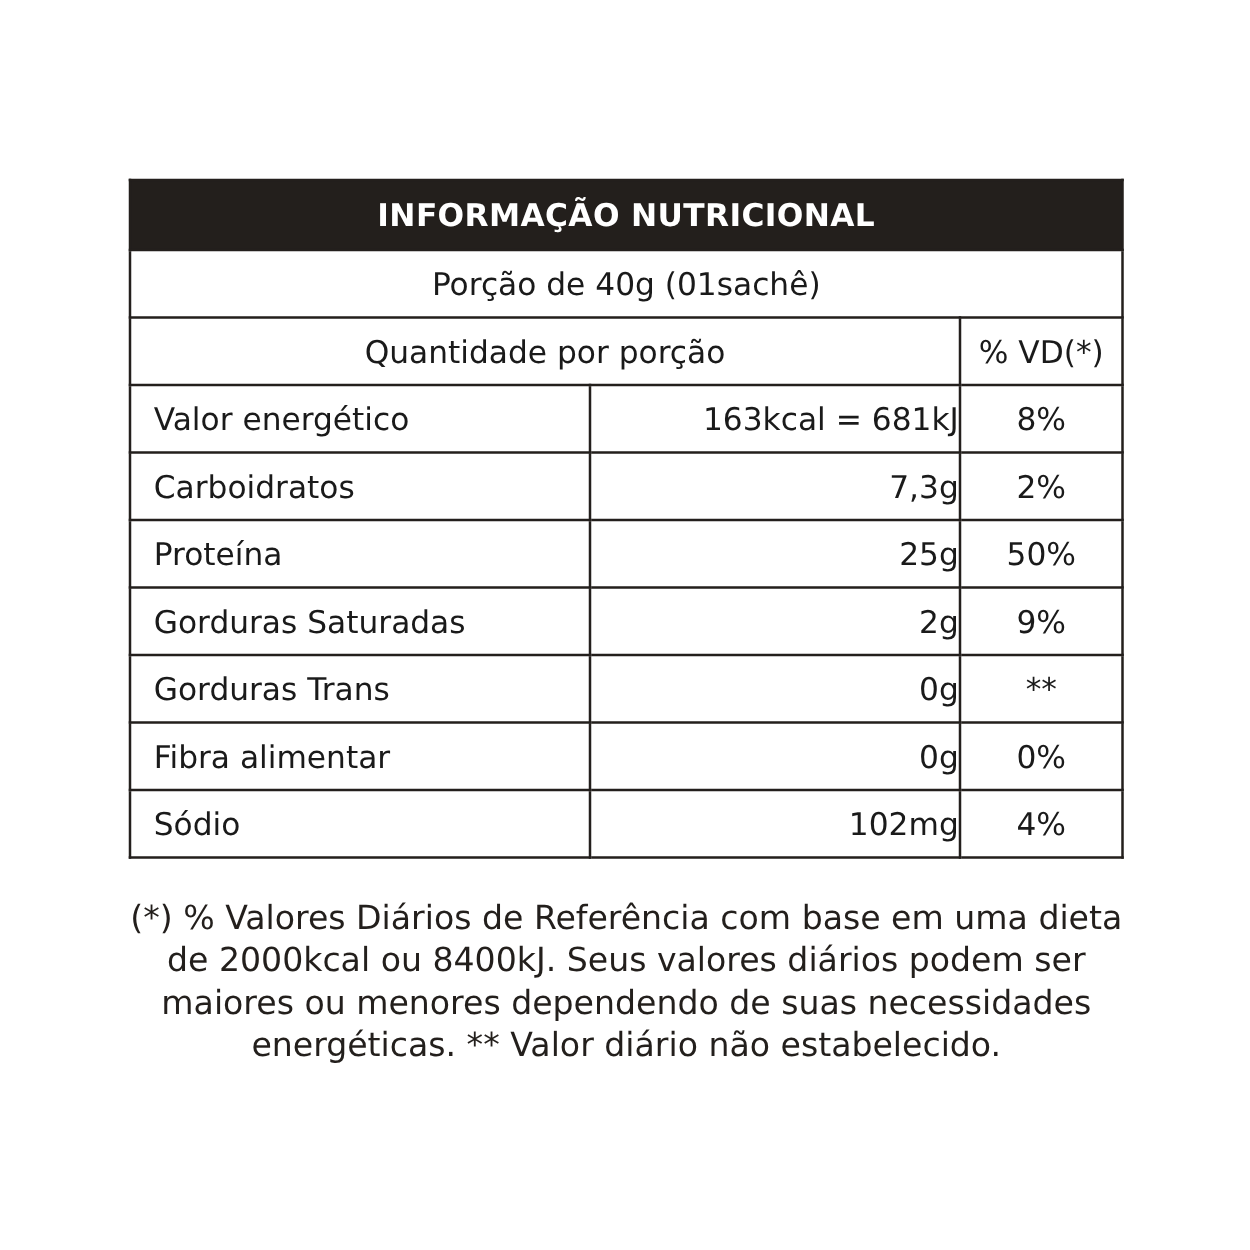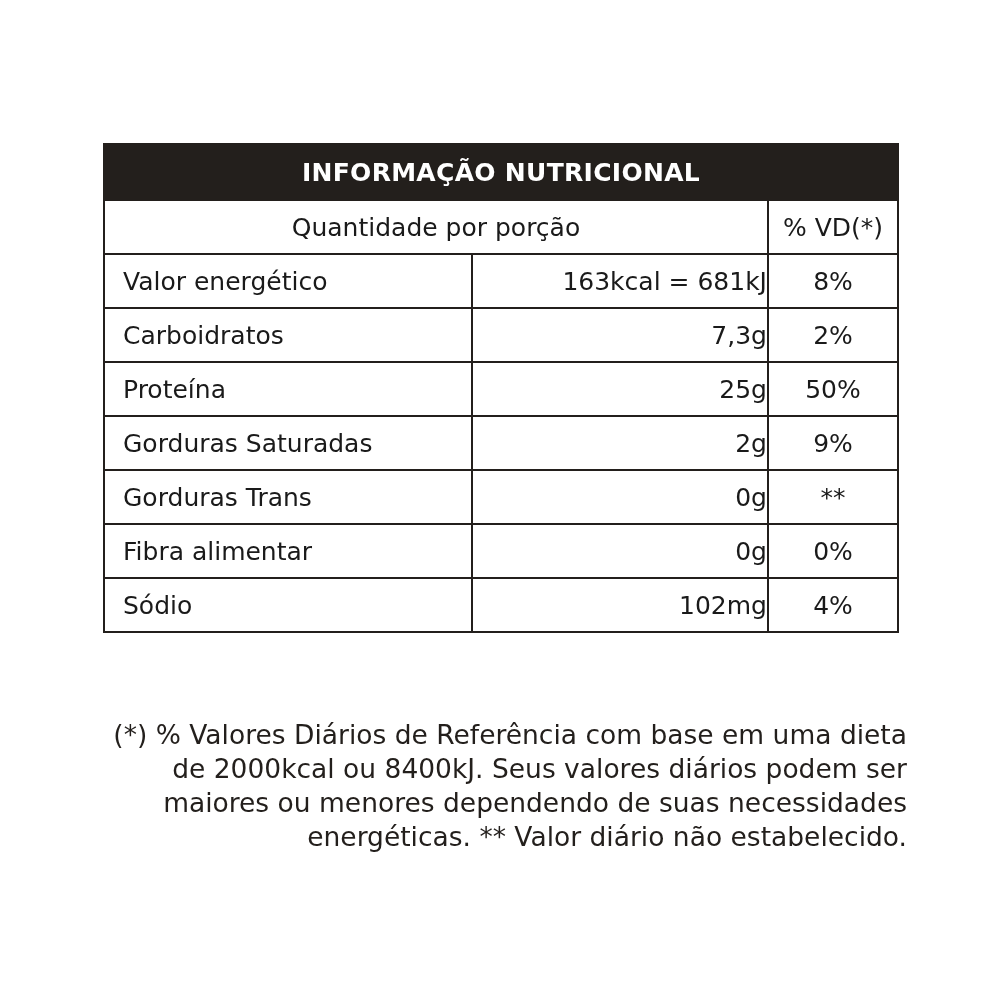--- a/index.html
+++ b/index.html
@@ -80,36 +80,39 @@
   .col-vd { width: 130px; }
 
   .footnote {
     position: absolute;
     left: 95px;
     top: 718px;
     width: 812px;
     font-size: 26.5px;
     line-height: 1.28;
     color: #231f1c;
-    text-align: right;
+    text-align: center;
   }
 </style>
 </head>
 <body>
 
 <div id="label-wrap">
   <table class="nutrition">
     <colgroup>
       <col class="col-name">
       <col class="col-amount">
       <col class="col-vd">
     </colgroup>
     <tbody>
       <tr class="hdr-row">
         <td colspan="3">INFORMAÇÃO NUTRICIONAL</td>
+      </tr>
+      <tr class="portion-row">
+        <td colspan="3">Porção de 40g (01sachê)</td>
       </tr>
       <tr class="colhdr-row">
         <td colspan="2">Quantidade por porção</td>
         <td>% VD(*)</td>
       </tr>
 
       <tr class="data-row">
         <td class="cell-name">Valor energético</td>
         <td class="cell-amount">163kcal = 681kJ</td>
         <td class="cell-vd">8%</td>

